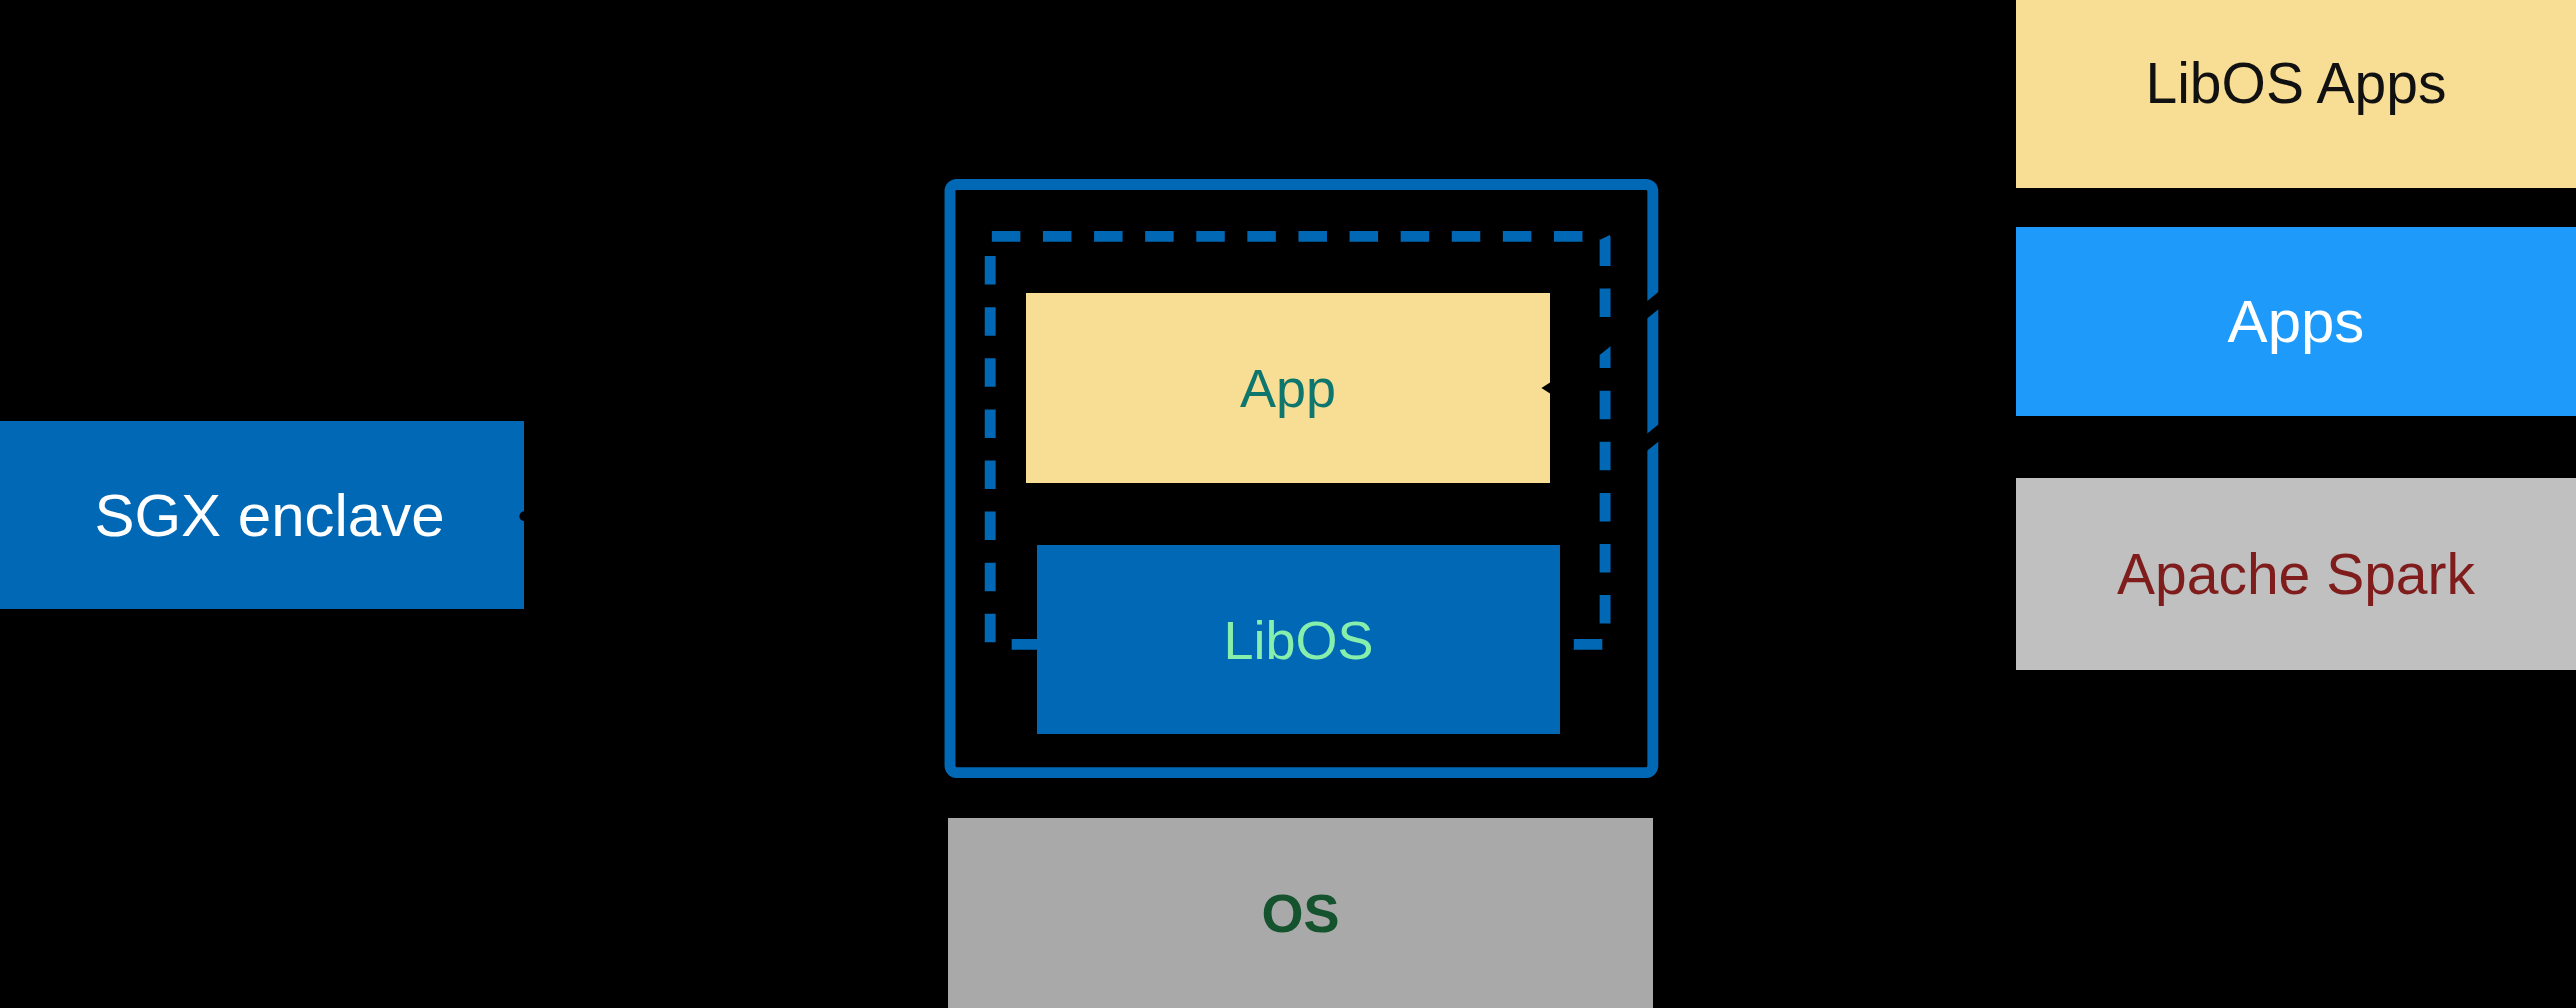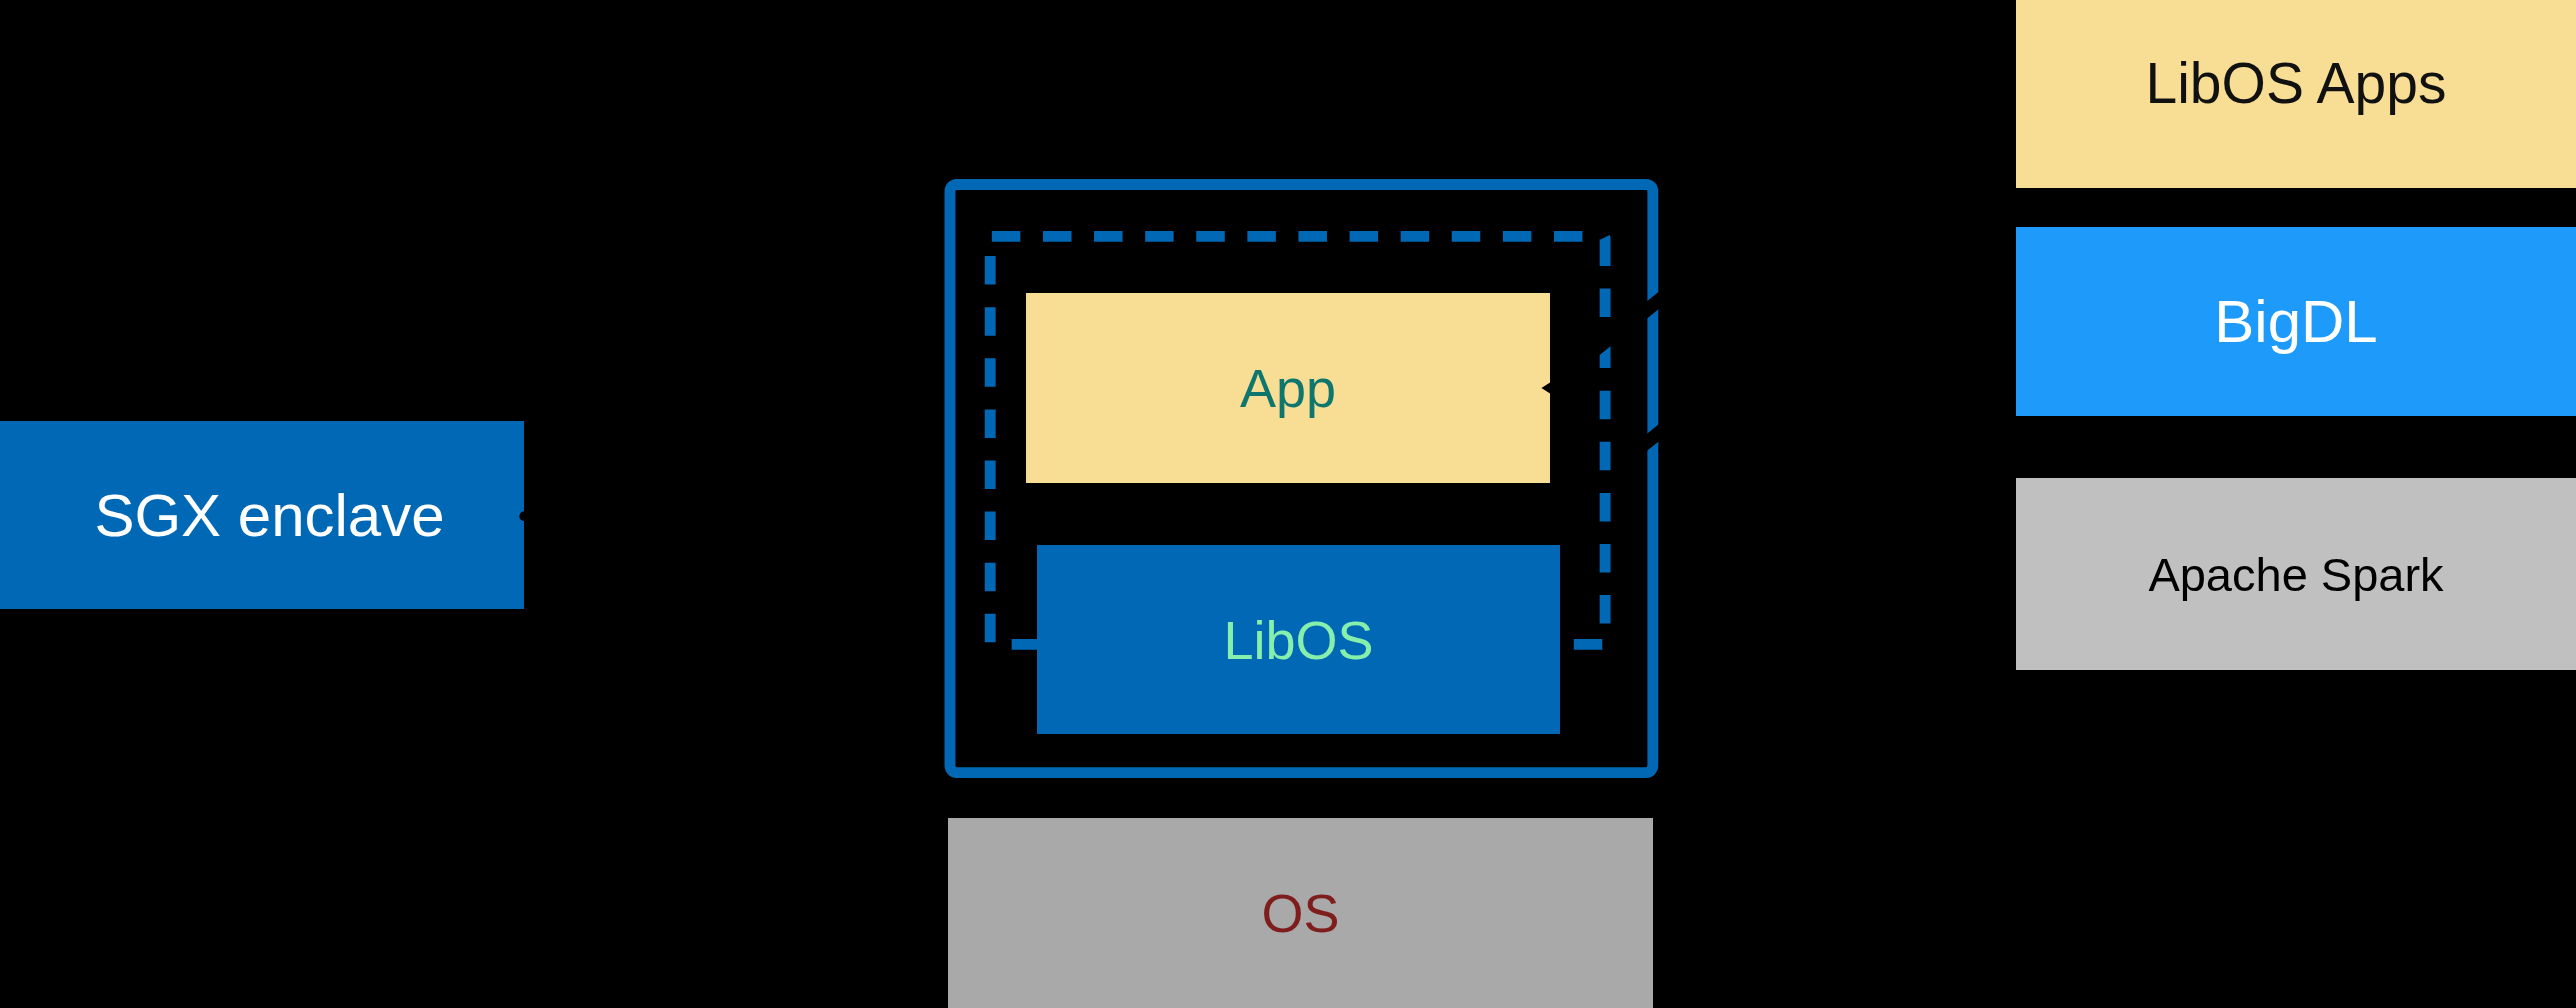--- a/index.html
+++ b/index.html
@@ -36,29 +36,29 @@
   #fragments-svg{position:absolute;left:0;top:0;z-index:4;}
 
   
   #app-box{left:1026px;top:293px;width:524px;height:190px;background:var(--yellow);z-index:2;}
   #app-box .label{color:#0f766e;font-size:54px;}
   #libos-box{left:1037px;top:545px;width:523px;height:189px;background:var(--intel-blue);z-index:2;}
   #libos-box .label{color:#86efac;font-size:54px;}
 
   
   #os-box{left:948px;top:818px;width:705px;height:190px;background:var(--gray-os);z-index:2;}
-  #os-box .label{color:#7f1d1d;font-size:54px;font-weight:normal;}
+  #os-box .label{color:#14532d;font-size:54px;font-weight:bold;}
 
   
   #user-apps-box{left:2016px;top:-22.6px;width:560px;height:211px;background:var(--yellow);z-index:2;}
   #user-apps-box .label{color:#111111;font-size:57px;}
   #bigdl-box{left:2016px;top:227px;width:560px;height:189px;background:var(--bright-blue);z-index:2;}
   #bigdl-box .label{color:#ffffff;font-size:60px;}
   #spark-box{left:2016px;top:478px;width:560px;height:192px;background:var(--gray-spark);z-index:2;}
-  #spark-box .label{color:#000000;font-size:47px;}
+  #spark-box .label{color:#7f1d1d;font-size:57px;}
 </style>
 </head>
 <body>
 
 <div id="canvas">
 
   <svg id="borders-svg" width="2576" height="1009" viewBox="0 0 3075 1204">
     <rect x="1134" y="220" width="839" height="702" rx="8" fill="none" style="stroke:var(--intel-blue)" stroke-width="13"></rect>
     <rect x="1182" y="282" width="734" height="487" rx="2" fill="none" style="stroke:var(--intel-blue)" stroke-width="13" stroke-dasharray="34 27"></rect>
   </svg>
@@ -77,21 +77,21 @@
 
   <div class="box" id="os-box">
     <span class="label">OS</span>
   </div>
 
   <div class="box" id="user-apps-box">
     <span class="label">LibOS Apps</span>
   </div>
 
   <div class="box" id="bigdl-box">
-    <span class="label">BigDL</span>
+    <span class="label">Apps</span>
   </div>
 
   <div class="box" id="spark-box">
     <span class="label">Apache Spark</span>
   </div>
 
   <svg id="fragments-svg" width="2576" height="1009" viewBox="0 0 3075 1204">
 
     <circle cx="626" cy="616" r="6" style="fill:var(--fragment-black)"></circle>
 

